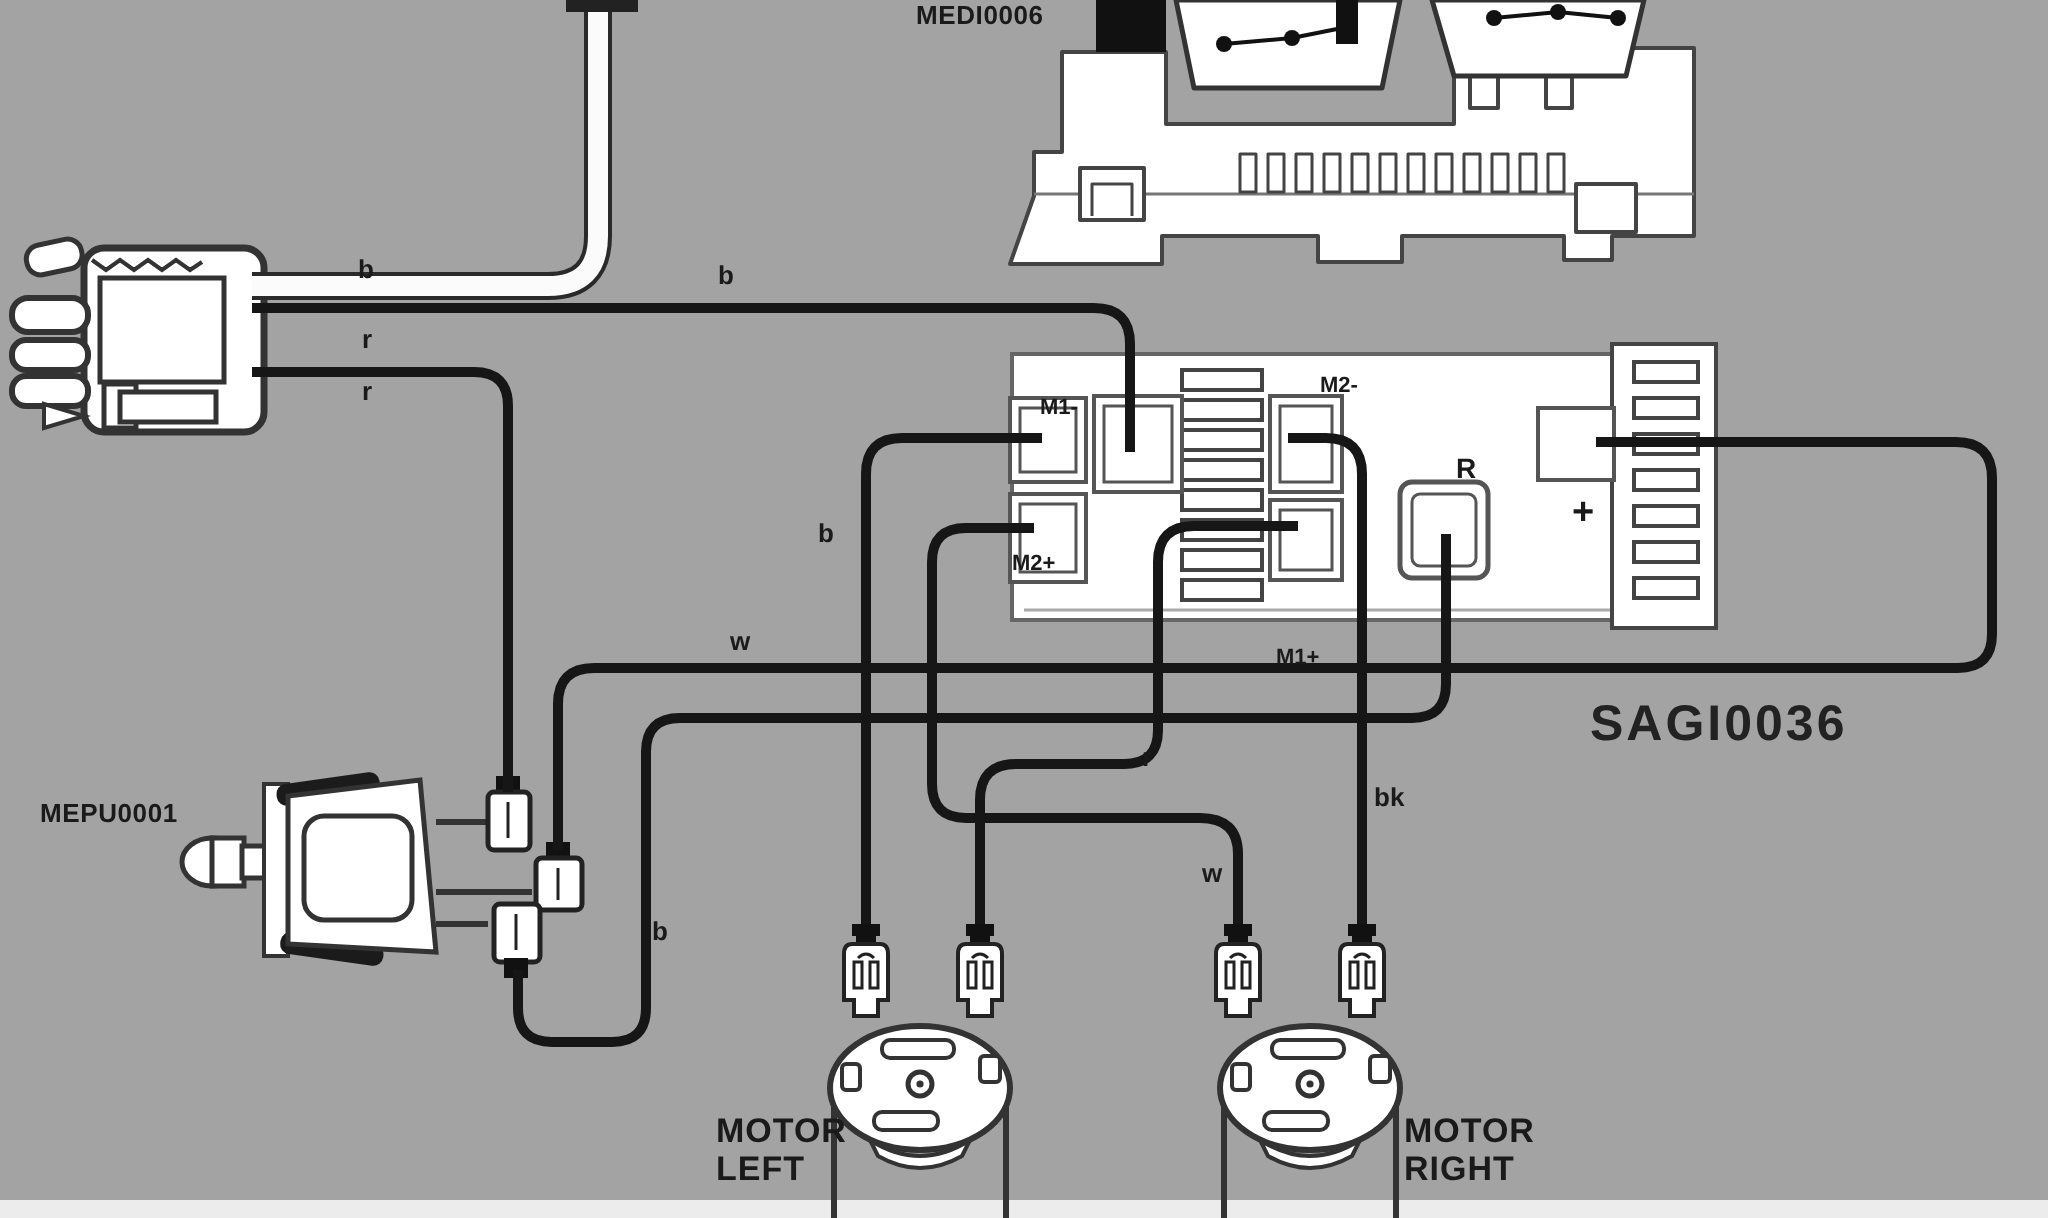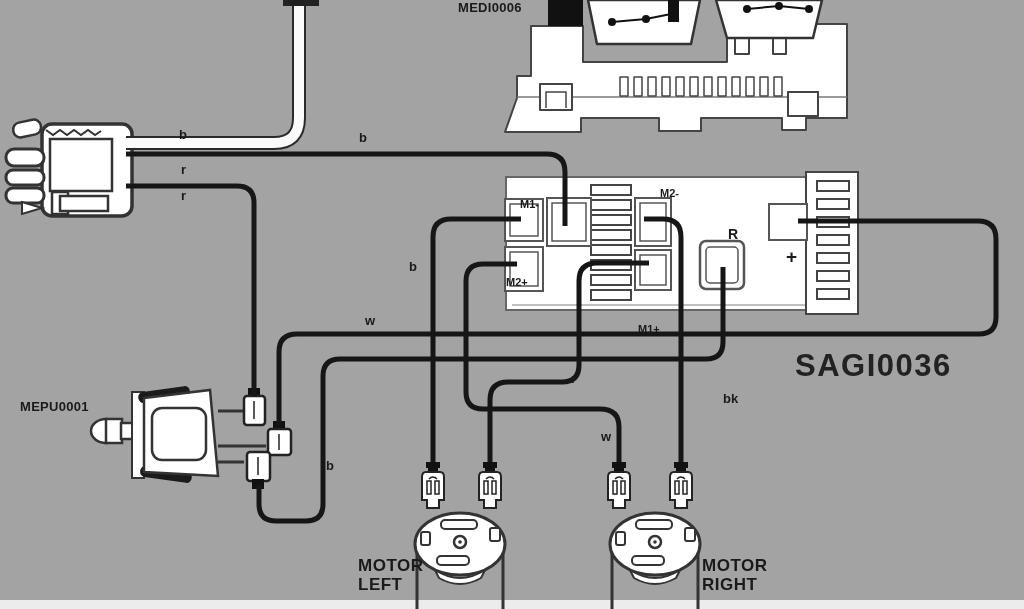--- a/index.html
+++ b/index.html
@@ -1,21 +1,21 @@
 <!DOCTYPE html>
 <html><head>
 <meta charset="utf-8">
 <style>
   html,body{margin:0;padding:0;}
   #stage{position:relative;width:1024px;height:609px;background:#a3a3a3;overflow:hidden;
          font-family:Liberation Sans, sans-serif;}
   #art{position:absolute;left:0;top:0;}
   .lbl{position:absolute;color:#1a1a1a;font-weight:700;white-space:nowrap;}
   .part{font-size:13px;letter-spacing:.3px;}
-  .big{font-size:31px;font-weight:600;letter-spacing:1.5px;color:#222;}
+  .big{font-size:25px;font-weight:600;letter-spacing:1.5px;color:#222;}
   .term{font-size:11px;}
   .termR{font-size:14px;}
   .plus{font-size:19px;}
   .wl{font-size:13px;font-weight:700;}
   .motorlbl{font-size:17px;line-height:19px;letter-spacing:.5px;}
 </style>
 </head>
 <body>
 
 <div id="stage">
@@ -237,15 +237,15 @@
   <div class="lbl plus" style="left:786px;top:246px;">+</div>
 
   <div class="lbl wl" style="left:179px;top:127px;">b</div>
   <div class="lbl wl" style="left:359px;top:130px;">b</div>
   <div class="lbl wl" style="left:181px;top:162px;">r</div>
   <div class="lbl wl" style="left:181px;top:188px;">r</div>
   <div class="lbl wl" style="left:409px;top:259px;">b</div>
   <div class="lbl wl" style="left:365px;top:313px;">w</div>
   <div class="lbl wl" style="left:571px;top:371px;">r</div>
   <div class="lbl wl" style="left:601px;top:429px;">w</div>
-  <div class="lbl wl" style="left:723px;top:391px;">bk</div>
+  <div class="lbl wl" style="left:687px;top:391px;">bk</div>
   <div class="lbl wl" style="left:326px;top:458px;">b</div>
 </div>
 
 </body></html>

